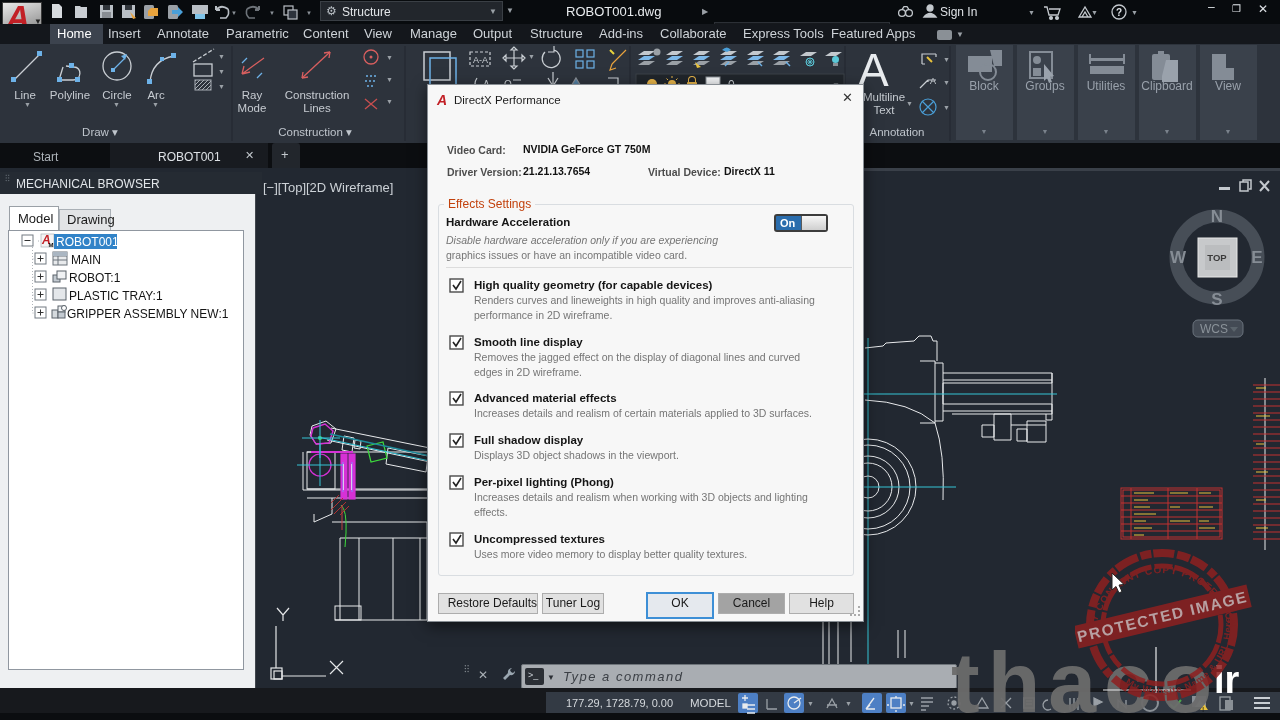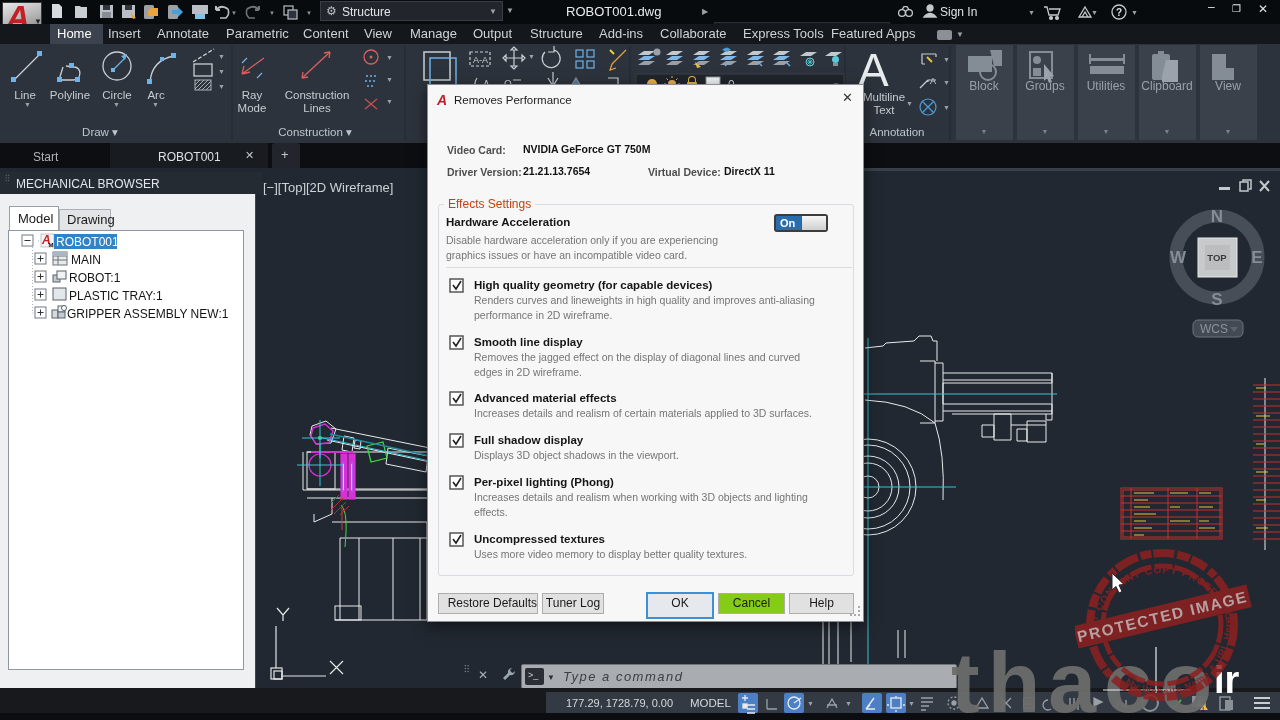--- a/index.html
+++ b/index.html
@@ -597,40 +597,40 @@
         <text x="60" y="69">PLASTIC TRAY:1</text>
         <text x="58" y="87">GRIPPER ASSEMBLY NEW:1</text>
       </g>
     </svg>
   </div>
 </div>
 
 <div class="abs" style="left:427px;top:84px;width:437px;height:538px;background:#f7f7f7;border:1px solid #888e94;box-shadow:0 4px 14px rgba(0,0,0,0.55);">
 
   <div class="abs" style="left:9px;top:6px;width:13px;height:13px;"><span style="color:#c22026;font-size:14px;font-weight:bold;font-style:italic;">A</span></div>
-  <div class="abs" style="left:26px;top:9px;font-size:11.5px;color:#1c1c1c;">Removes Performance</div>
+  <div class="abs" style="left:26px;top:9px;font-size:11.5px;color:#1c1c1c;">DirectX Performance</div>
   <div class="abs" style="left:414px;top:5px;font-size:13px;color:#333;">✕</div>
 
   <div class="abs" style="left:19px;top:59px;font-size:10.5px;font-weight:bold;color:#4d4d4d;">Video Card:</div>
   <div class="abs" style="left:95px;top:58px;font-size:10.5px;font-weight:bold;color:#111;">NVIDIA GeForce GT 750M</div>
   <div class="abs" style="left:19px;top:81px;font-size:10.5px;font-weight:bold;color:#4d4d4d;">Driver Version:</div>
   <div class="abs" style="left:95px;top:80px;font-size:10.5px;font-weight:bold;color:#111;">21.21.13.7654</div>
   <div class="abs" style="left:220px;top:81px;font-size:10.5px;font-weight:bold;color:#4d4d4d;">Virtual Device:</div>
   <div class="abs" style="left:296px;top:80px;font-size:10.5px;font-weight:bold;color:#111;">DirectX 11</div>
 
   <fieldset class="abs" style="left:10px;top:112px;width:416px;height:379px;border:1px solid #d9dde1;border-radius:3px;">
     <legend style="margin-left:5px;padding:0 4px;font-size:12px;color:#c2410c;">Effects Settings</legend>
   </fieldset>
   <div class="abs" style="left:18px;top:131px;font-size:11.5px;font-weight:bold;color:#151515;">Hardware Acceleration</div>
 
   <div class="abs" style="left:346px;top:129px;width:54px;height:18px;border:2px solid #3c3c3c;border-radius:3px;background:#2a6dad;">
     <span class="abs" style="left:4px;top:1px;color:#fff;font-size:11px;font-weight:bold;">On</span>
     <div class="abs" style="left:25px;top:0;width:25px;height:14px;background:linear-gradient(#f6f6f6,#cfcfcf);border-left:1px solid #5a5a5a;"></div>
   </div>
-  <div class="abs" style="left:18px;top:149px;font-size:10.5px;color:#757575;">Disable hardware acceleration only if you are experiencing</div>
+  <div class="abs" style="left:18px;top:149px;font-size:10.5px;color:#757575;font-style:italic;">Disable hardware acceleration only if you are experiencing</div>
   <div class="abs" style="left:18px;top:164px;font-size:10.5px;color:#757575;">graphics issues or have an incompatible video card.</div>
   <div class="abs" style="left:18px;top:182px;width:406px;height:1px;background:#dcdcdc;"></div>
 
   <svg class="abs" style="left:0;top:0;" width="437" height="538" viewBox="0 0 437 538">
     <defs>
       <g id="cb">
             <rect width="13" height="13" fill="#fff" stroke="#4a4a4a" stroke-width="1.4"></rect>
             <path d="M3 6 l3 4 l5 -8" stroke="#222" stroke-width="1.6" fill="none"></path>
           </g>
     </defs>
@@ -659,21 +659,21 @@
       <text x="46" y="374">Displays 3D object shadows in the viewport.</text>
       <text x="46" y="416">Increases details and realism when working with 3D objects and lighting</text>
       <text x="46" y="431">effects.</text>
       <text x="46" y="473">Uses more video memory to display better quality textures.</text>
     </g>
   </svg>
 
   <div class="abs" style="left:10px;top:508px;width:100px;height:21px;background:#e1e1e1;border:1px solid #adadad;text-align:right;font-size:12px;color:#1a1a1a;line-height:19px;">Restore Defaults</div>
   <div class="abs" style="left:114px;top:508px;width:62px;height:21px;background:#e1e1e1;border:1px solid #adadad;text-align:center;font-size:12px;color:#1a1a1a;line-height:19px;">Tuner Log</div>
   <div class="abs" style="left:218px;top:507px;width:68px;height:27px;background:#e5e9ee;border:2px solid #3d8fd6;text-align:center;font-size:12px;color:#1a1a1a;line-height:19px;">OK</div>
-  <div class="abs" style="left:290px;top:508px;width:67px;height:21px;background:#84cc16;border:1px solid #adadad;text-align:center;font-size:12px;color:#1a1a1a;line-height:19px;">Cancel</div>
+  <div class="abs" style="left:290px;top:508px;width:67px;height:21px;background:#a3a3a3;border:1px solid #adadad;text-align:center;font-size:12px;color:#1a1a1a;line-height:19px;">Cancel</div>
   <div class="abs" style="left:361px;top:508px;width:65px;height:21px;background:#e1e1e1;border:1px solid #adadad;text-align:center;font-size:12px;color:#1a1a1a;line-height:19px;">Help</div>
 
   <svg class="abs" style="left:422px;top:521px;" width="12" height="12">
         <g fill="#ababab">
           <rect x="8" y="8" width="2" height="2"></rect>
           <rect x="8" y="4" width="2" height="2"></rect>
           <rect x="4" y="8" width="2" height="2"></rect>
           <rect x="8" y="0" width="2" height="2"></rect>
           <rect x="0" y="8" width="2" height="2"></rect>
         </g>

